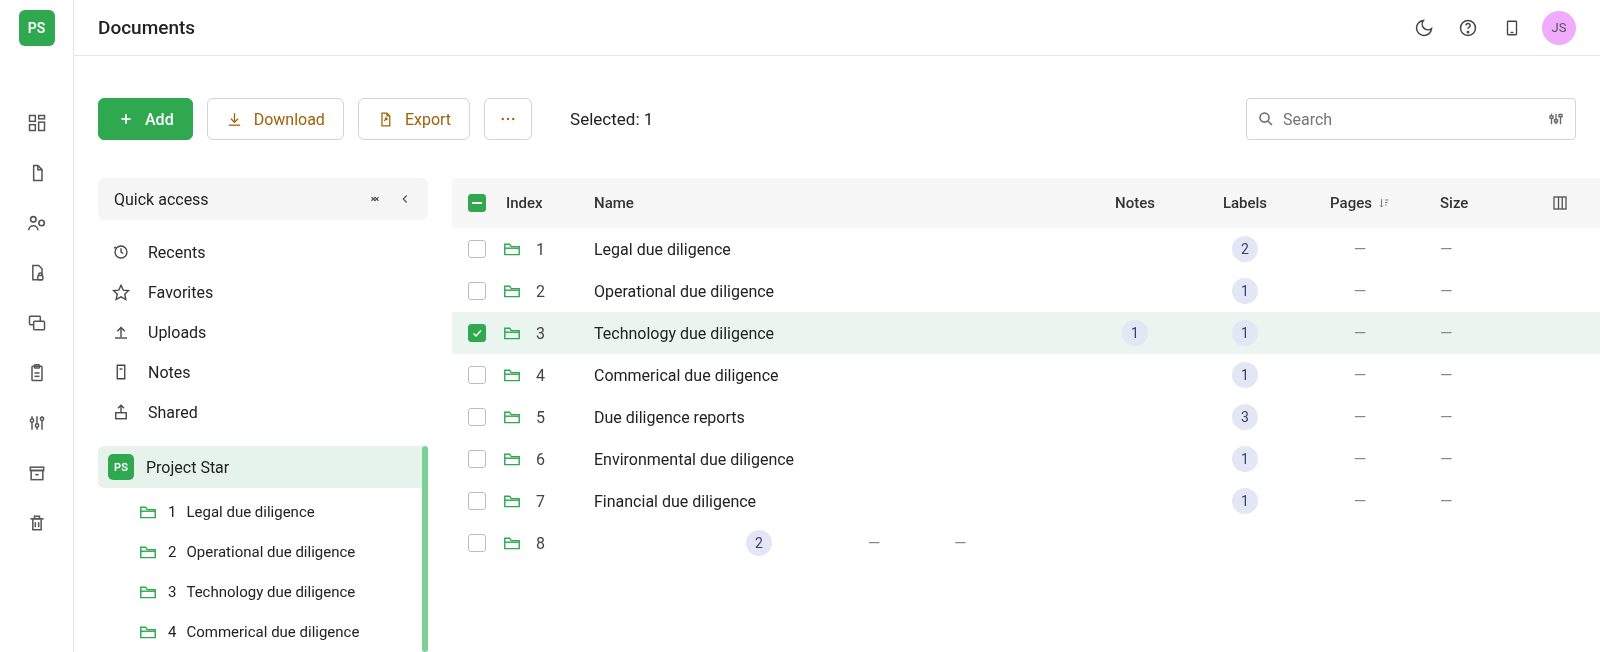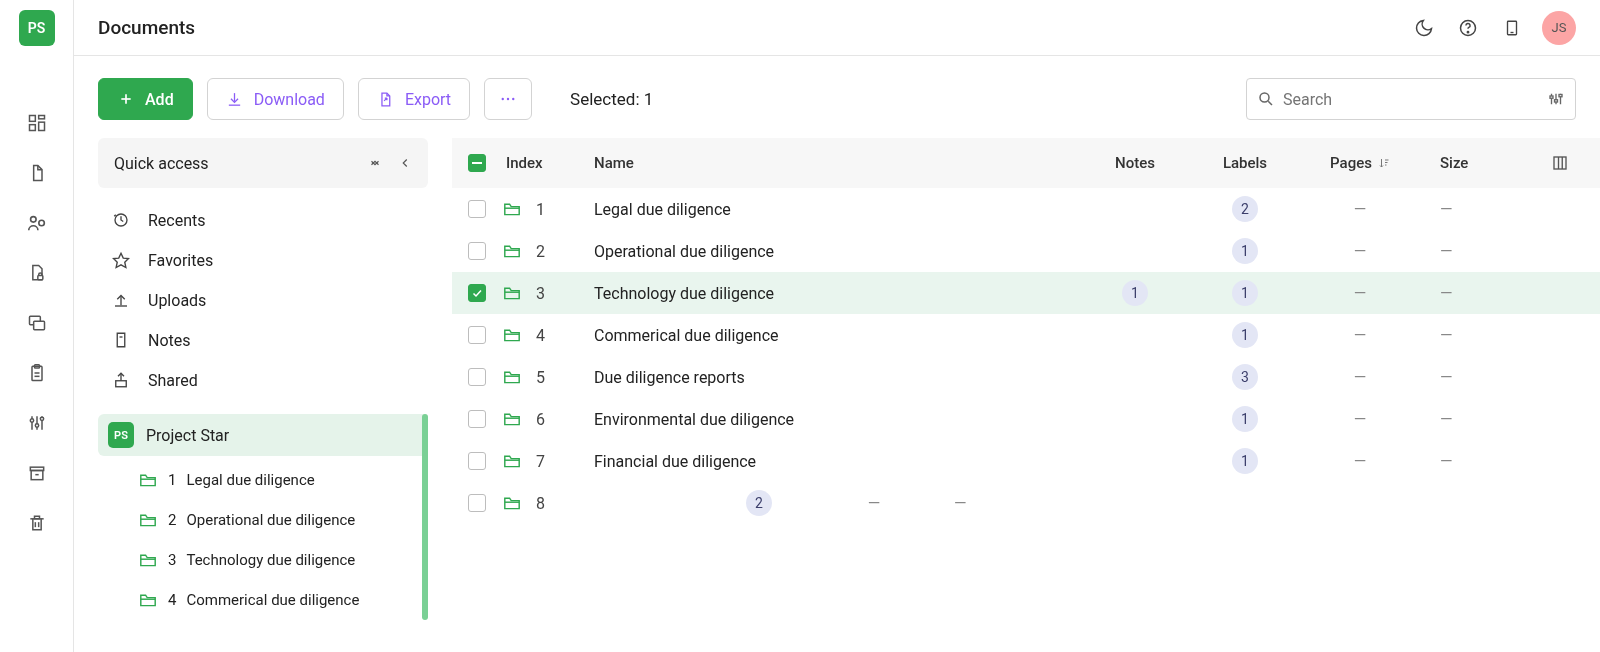--- a/index.html
+++ b/index.html
@@ -5,32 +5,32 @@
   * { box-sizing: border-box; margin: 0; padding: 0; font-family: -apple-system, BlinkMacSystemFont, "Segoe UI", Roboto, sans-serif; }
   body { width: 1600px; height: 652px; overflow: hidden; background: #fff; color: #222; }
   .app { display: flex; width: 100%; height: 100%; }
 
   
   .rail { width: 74px; border-right: 1px solid #e5e5e5; display: flex; flex-direction: column; align-items: center; padding-top: 10px; gap: 28px; }
   .rail .project-badge { width: 36px; height: 36px; border-radius: 6px; background: #2fa84f; color: #fff; font-weight: 600; font-size: 14px; display:flex; align-items:center; justify-content:center; }
   .rail .rail-icon { width: 22px; height: 22px; color: #555; display:flex; align-items:center; justify-content:center; cursor:pointer; }
   .rail .rail-sep { height: 10px; }
 
-  .main { flex: 1; display:flex; flex-direction:column; }
+  .main { flex: 1; display:flex; flex-direction:column;gap:20px; }
 
   
   .topbar { height: 56px; border-bottom: 1px solid #e5e5e5; display:flex; align-items:center; padding: 0 24px; gap: 16px; }
   .topbar .title { font-size: 19px; font-weight: 500; }
   .topbar .spacer { flex:1; }
   .topbar .icon-btn { width:28px; height:28px; display:flex; align-items:center; justify-content:center; color:#444; cursor:pointer; }
-  .avatar { width:34px; height:34px; border-radius:50%; background:#fca5a5; color:#555; font-size:13px; display:flex; align-items:center; justify-content:center; }
+  .avatar { width:34px; height:34px; border-radius:50%; background:#f0abfc; color:#555; font-size:13px; display:flex; align-items:center; justify-content:center; }
 
   
   .toolbar { display:flex; align-items:center; padding: 22px 24px 18px; gap: 14px; }
-  .btn { height: 42px; display:flex; align-items:center; gap:10px; padding: 0 18px; border:1px solid #d3d3d3; border-radius:6px; background:#fff; font-size:16px; cursor:pointer; color:#8b5cf6; }
+  .btn { height: 42px; display:flex; align-items:center; gap:10px; padding: 0 18px; border:1px solid #d3d3d3; border-radius:6px; background:#fff; font-size:16px; cursor:pointer; color:#a16207; }
   .btn.primary { background:#2fa84f; border-color:#2fa84f; color:#fff; font-weight:500; }
   .btn .ico { width:18px; height:18px; display:flex; align-items:center; justify-content:center; }
   .btn.iconly { padding: 0 14px; }
   .selcount { font-size:17px; color:#222; margin-left:24px; }
   .toolbar .spacer { flex:1; }
   .search-wrap { display:flex; align-items:center; border:1px solid #d3d3d3; border-radius:4px; height:42px; width:330px; padding: 0 10px; gap:8px; }
   .search-wrap input { border:none; outline:none; flex:1; font-size:16px; background:transparent; }
   .search-wrap .sico { color:#666; }
 
   

